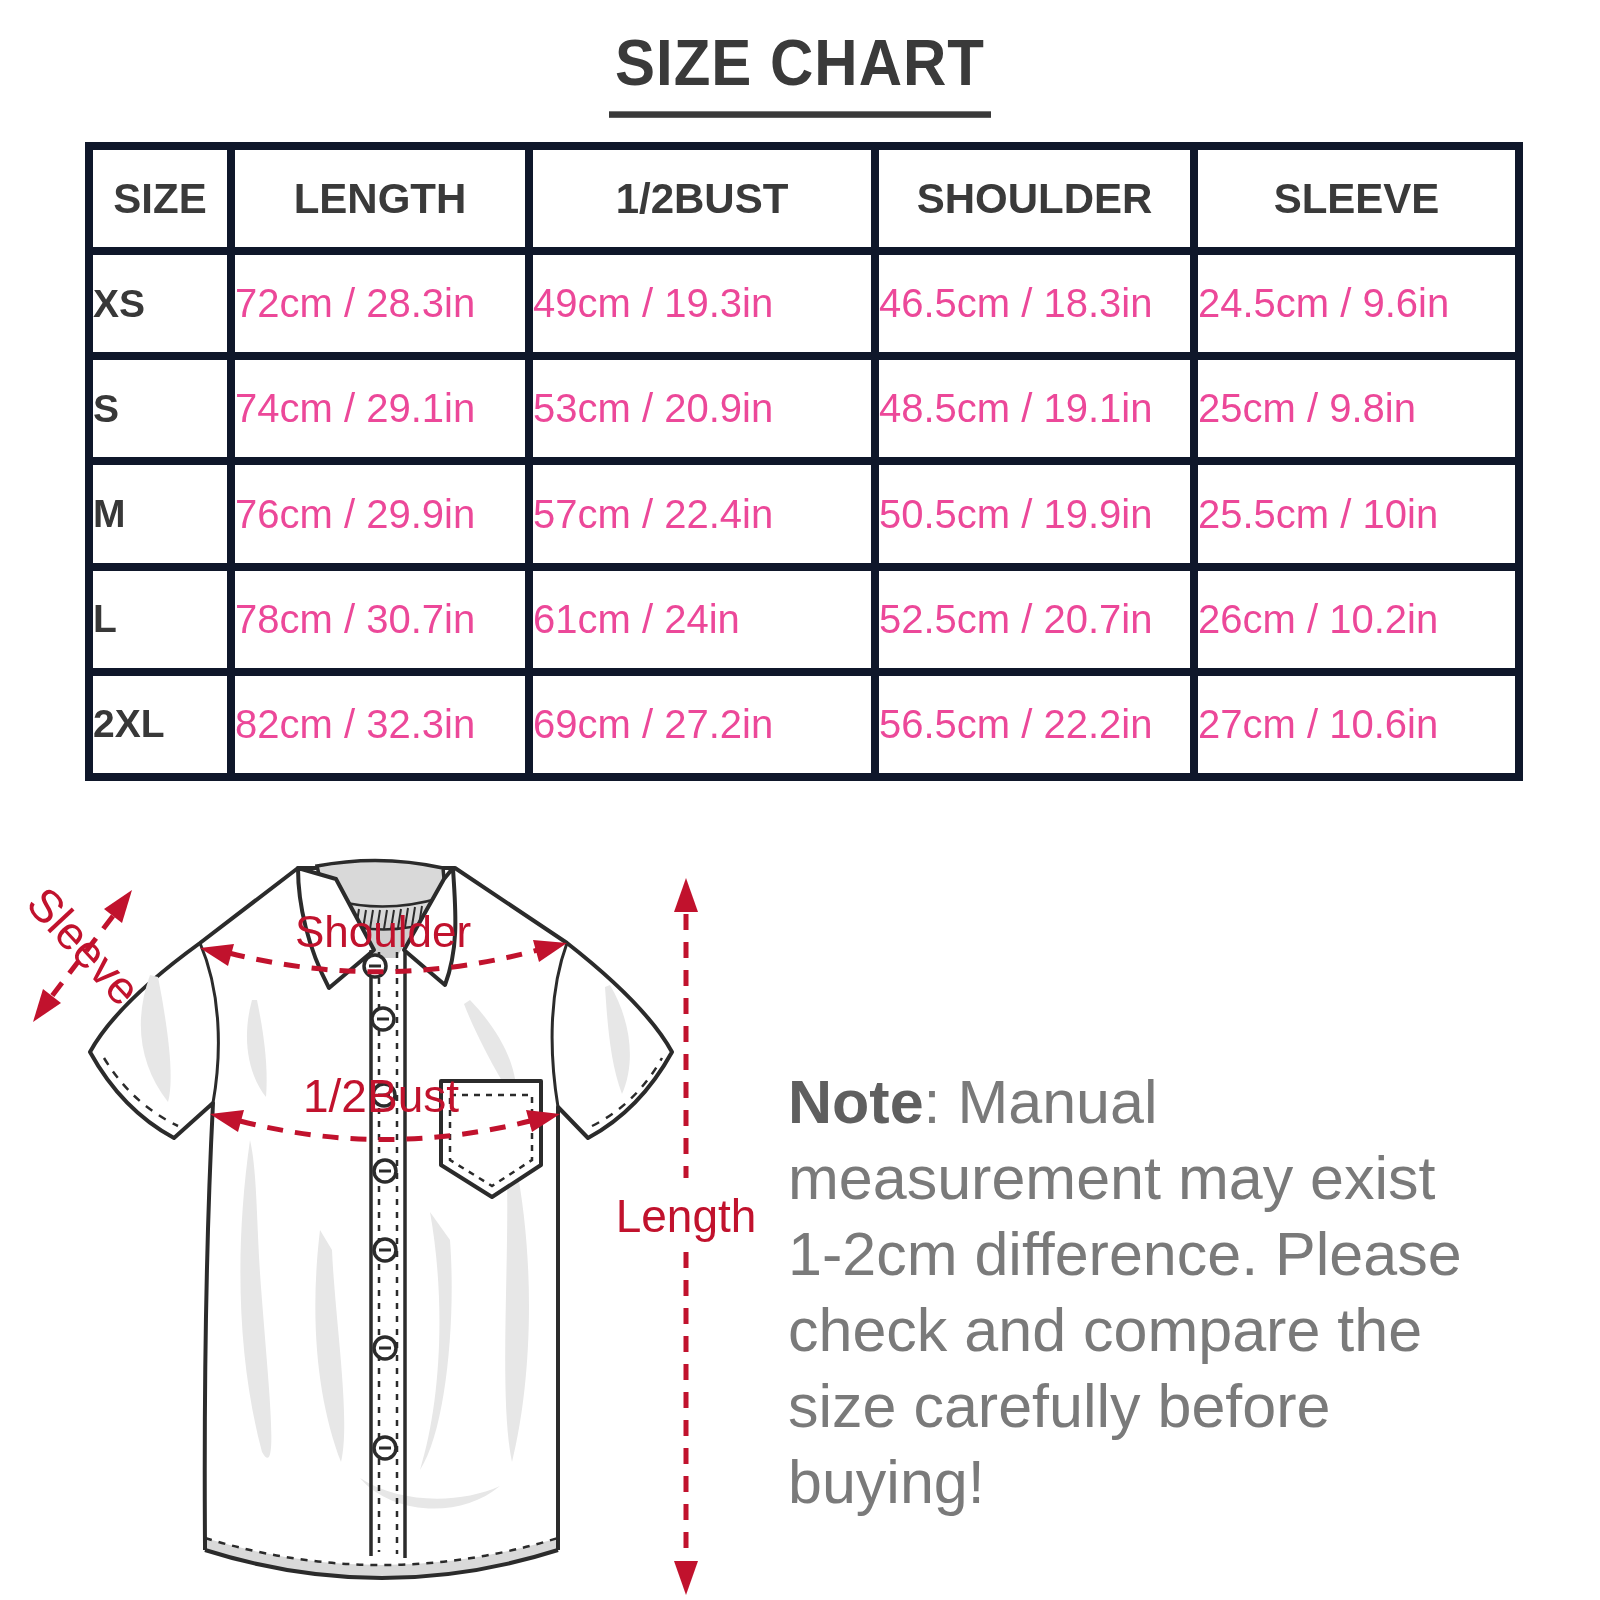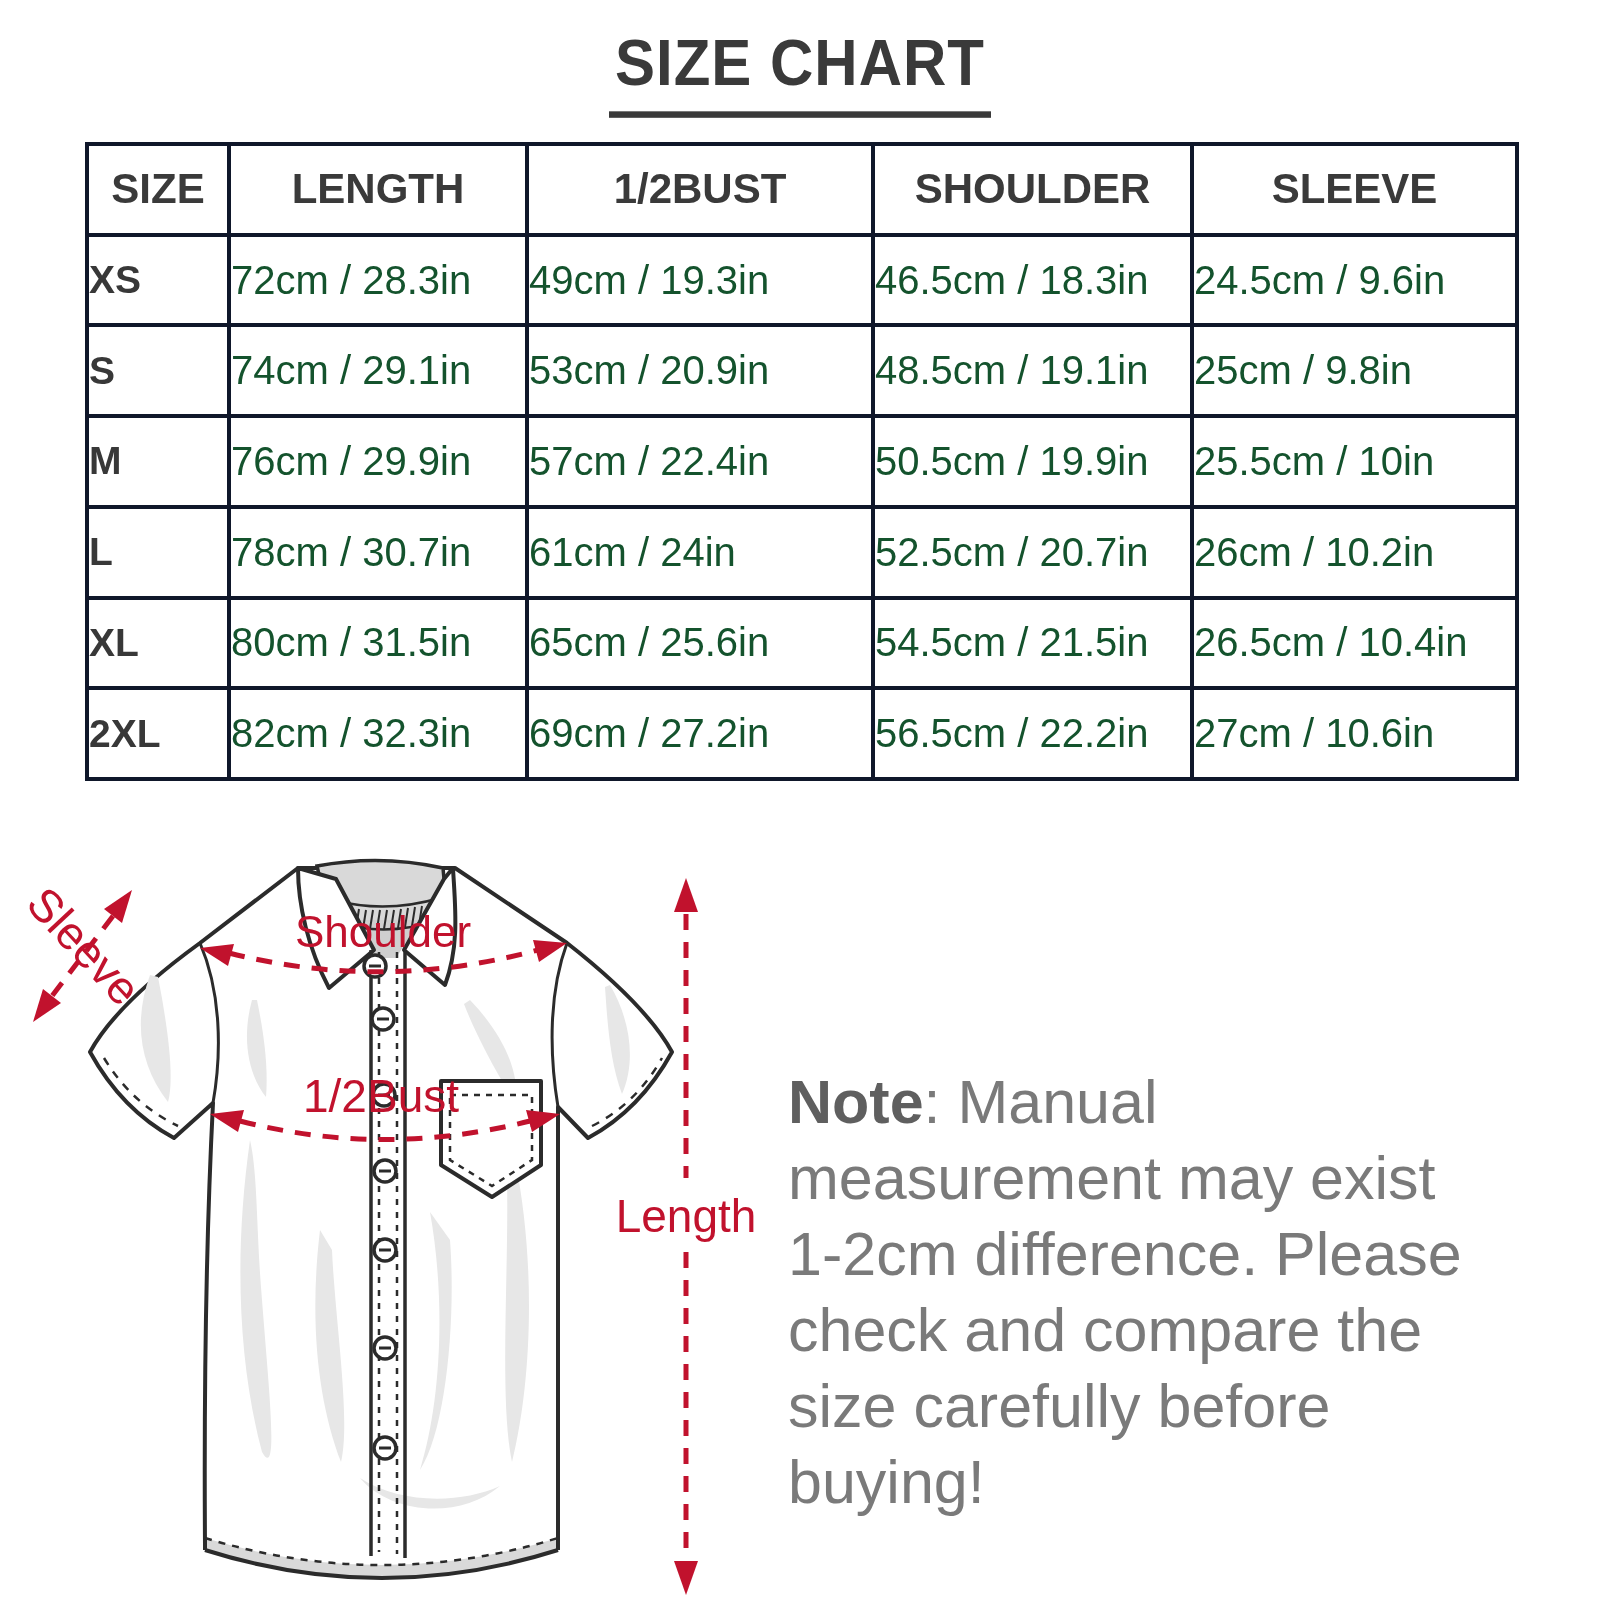--- a/index.html
+++ b/index.html
@@ -8,24 +8,24 @@
 
   
   .title-wrap{position:absolute;left:0;right:0;top:26px;text-align:center;}
   .title{display:inline-block;font-size:60px;font-weight:bold;color:#3a3a3a;
          letter-spacing:1px;border-bottom:6px solid #3a3a3a;padding:0 6px 10px 6px;
          transform:scaleY(1.08);transform-origin:top center;}
 
   
   table.size-table{position:absolute;left:85px;top:142px;width:1430px;height:639px;
         border-collapse:collapse;table-layout:fixed;}
-  .size-table td,.size-table th{border:4px solid #0f172a;vertical-align:middle;
+  .size-table td,.size-table th{border:8px solid #0f172a;vertical-align:middle;
         padding:0;height:71px;}
   .size-table th{font-size:42px;font-weight:bold;color:#3a3a3a;}
-  .size-table td{font-size:40px;color:#14532d;font-weight:normal;}
+  .size-table td{font-size:40px;color:#ec4899;font-weight:normal;}
   .size-table td.size-cell{font-size:39px;font-weight:bold;color:#383838;}
 
   
   .note{position:absolute;left:788px;top:1064px;width:700px;
         font-size:61px;line-height:76px;color:#7a7a7a;}
   .note b{color:#5f5f5f;font-weight:bold;}
 
   
   .shirt{position:absolute;left:0px;top:830px;width:760px;height:770px;}
 </style>
@@ -74,27 +74,20 @@
         <td>57cm / 22.4in</td>
         <td>50.5cm / 19.9in</td>
         <td>25.5cm / 10in</td>
       </tr>
       <tr>
         <td class="size-cell">L</td>
         <td>78cm / 30.7in</td>
         <td>61cm / 24in</td>
         <td>52.5cm / 20.7in</td>
         <td>26cm / 10.2in</td>
-      </tr>
-      <tr>
-        <td class="size-cell">XL</td>
-        <td>80cm / 31.5in</td>
-        <td>65cm / 25.6in</td>
-        <td>54.5cm / 21.5in</td>
-        <td>26.5cm / 10.4in</td>
       </tr>
       <tr>
         <td class="size-cell">2XL</td>
         <td>82cm / 32.3in</td>
         <td>69cm / 27.2in</td>
         <td>56.5cm / 22.2in</td>
         <td>27cm / 10.6in</td>
       </tr>
     </tbody>
   </table>

